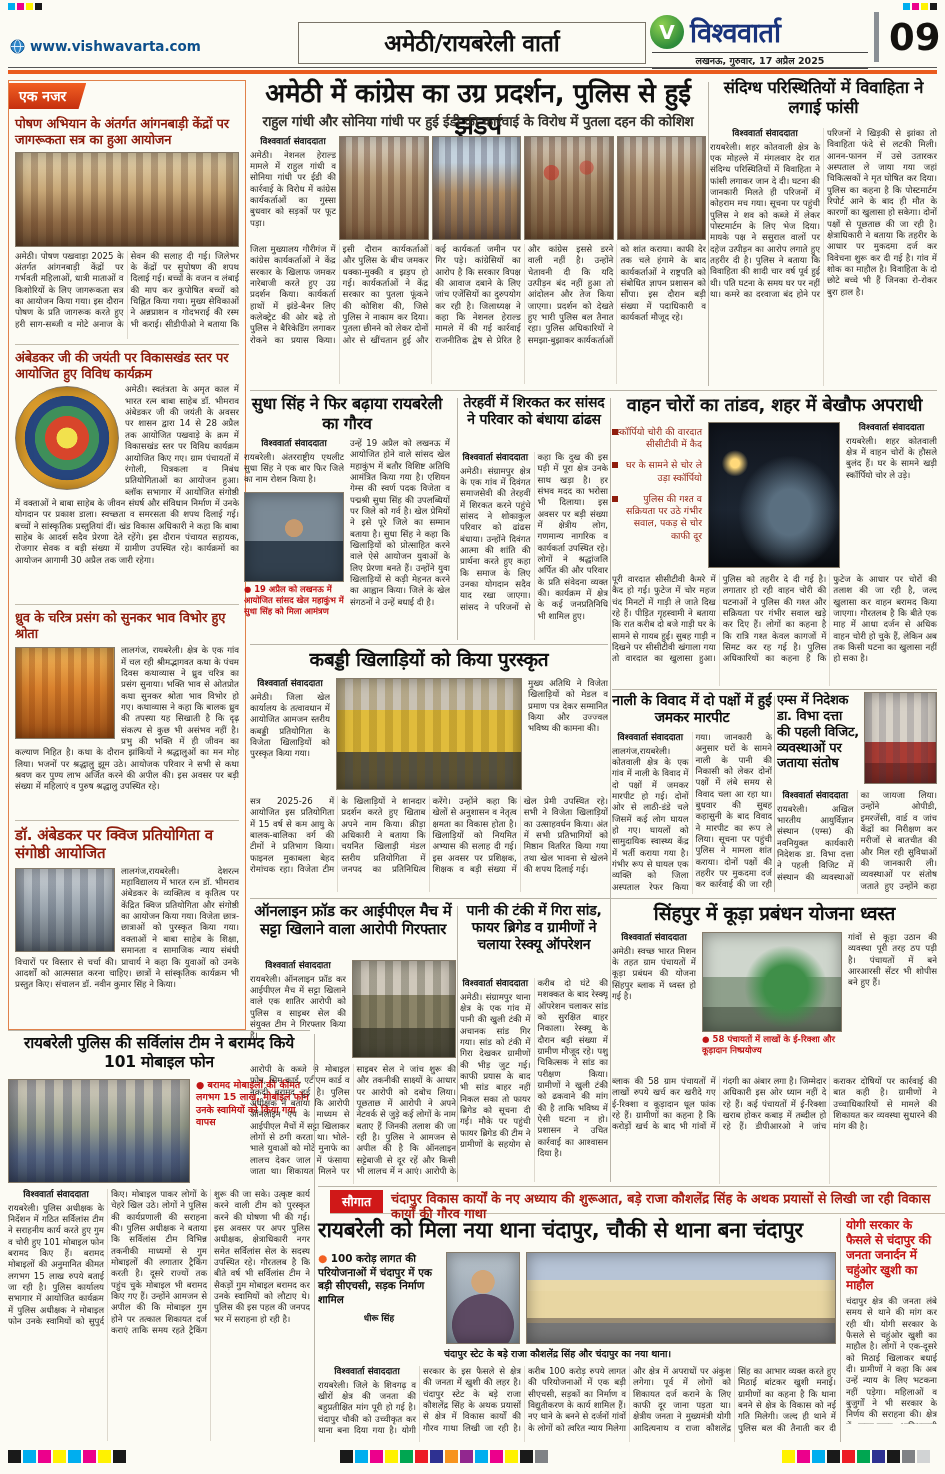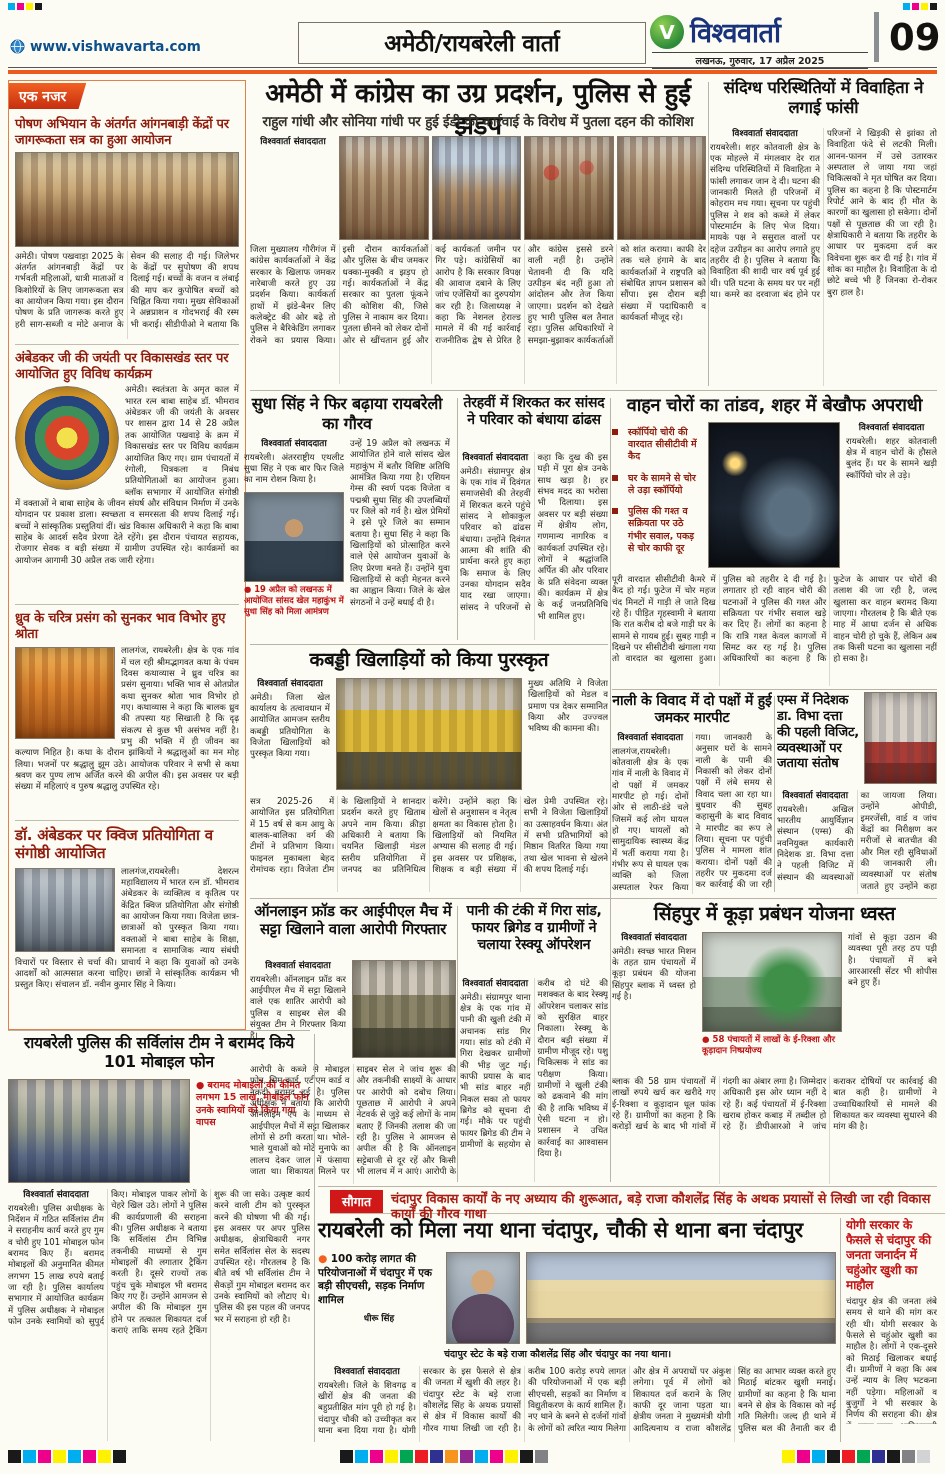--- a/index.html
+++ b/index.html
@@ -14,21 +14,21 @@
   .cols-2{column-count:2;column-gap:7px;column-rule:1px solid #ddd8cd;}
   .cols-3{column-count:3;column-gap:7px;column-rule:1px solid #ddd8cd;}
   .cols-4{column-count:4;column-gap:7px;column-rule:1px solid #ddd8cd;}
   .cols-5{column-count:5;column-gap:7px;column-rule:1px solid #ddd8cd;}
   .byline{font-weight:bold;font-size:8.8px;text-align:center;margin-bottom:2px;color:#111;}
   .photo{position:relative;border:1px solid #857a69;overflow:hidden;background:#b8ab93;}
   .photo::after{content:"";position:absolute;inset:0;box-shadow:inset 0 0 16px rgba(0,0,0,.38);}
   .cap-red{color:#c01616;font-weight:bold;font-size:9px;line-height:1.3;text-align:left;}
   .cap-red::before{content:"● ";color:#c01616;}
   .cap-dark{color:#14120f;font-weight:bold;font-size:9.5px;line-height:1.3;}
-  .bullet-item{font-size:9.4px;font-weight:bold;color:#8f1d0d;line-height:1.3;margin-bottom:9px;padding-left:16px;position:relative;text-align:left;}
+  .bullet-item{font-size:9.4px;font-weight:normal;color:#8f1d0d;line-height:1.3;margin-bottom:9px;padding-left:2px;position:relative;text-align:right;}
   .bullet-item::before{content:"";position:absolute;left:0;top:3px;width:6px;height:6px;background:#8f1d0d;}
   .vline{position:absolute;width:1px;background:#b9b4a8;}
   .hline{position:absolute;height:1px;background:#b9b4a8;}
   .regrow{display:flex;gap:2px;}
   .regrow div{width:13px;height:13px;}
   .regrow.small div{width:7px;height:7px;}
   .eknazar{display:inline-block;background:linear-gradient(180deg,#f26022,#c52f0f);color:#fff;
            font-size:14px;font-weight:bold;padding:3px 20px 4px 10px;
            clip-path:polygon(0 0,100% 0,90% 100%,0 100%);margin:-5px 0 7px -6px;}
   .kickerlabel{background:#d01818;color:#fff;font-weight:bold;font-size:12.5px;padding:3px 12px;flex:0 0 auto;}
@@ -132,20 +132,21 @@
       <span>रायबरेली। पुलिस अधीक्षक के निर्देशन में गठित सर्विलांस टीम ने सराहनीय कार्य करते हुए गुम व चोरी हुए 101 मोबाइल फोन बरामद किए हैं। बरामद मोबाइलों की अनुमानित कीमत लगभग 15 लाख रुपये बताई जा रही है। पुलिस कार्यालय सभागार में आयोजित कार्यक्रम में पुलिस अधीक्षक ने मोबाइल फोन उनके स्वामियों को सुपुर्द किए। मोबाइल पाकर लोगों के चेहरे खिल उठे। लोगों ने पुलिस की कार्यप्रणाली की सराहना की। पुलिस अधीक्षक ने बताया कि सर्विलांस टीम विभिन्न तकनीकी माध्यमों से गुम मोबाइलों की लगातार ट्रैकिंग करती है। दूसरे राज्यों तक पहुंच चुके मोबाइल भी बरामद किए गए हैं। उन्होंने आमजन से अपील की कि मोबाइल गुम होने पर तत्काल शिकायत दर्ज कराएं ताकि समय रहते ट्रैकिंग शुरू की जा सके। उत्कृष्ट कार्य करने वाली टीम को पुरस्कृत करने की घोषणा भी की गई। इस अवसर पर अपर पुलिस अधीक्षक, क्षेत्राधिकारी नगर समेत सर्विलांस सेल के सदस्य उपस्थित रहे। गौरतलब है कि बीते वर्ष भी सर्विलांस टीम ने सैकड़ों गुम मोबाइल बरामद कर उनके स्वामियों को लौटाए थे। पुलिस की इस पहल की जनपद भर में सराहना हो रही है।</span>
     </div>
   </div>
 
   <div class="abs" style="left:250px;top:78px;width:456px;height:312px;overflow:hidden">
     <div class="hl center" style="font-size:26px;height:34px">अमेठी में कांग्रेस का उग्र प्रदर्शन, पुलिस से हुई झड़प</div>
     <div class="hl center" style="font-size:13.5px;color:#33302a;height:20px;margin-top:1px">राहुल गांधी और सोनिया गांधी पर हुई ईडी की कार्रवाई के विरोध में पुतला दहन की कोशिश</div>
     <div style="display:flex;gap:3px;margin-top:3px;height:104px">
       <div class="body-sm" style="width:86px;flex:0 0 auto;height:104px">
         <div class="byline">विश्ववार्ता संवाददाता</div>
+        <span>अमेठी। नेशनल हेराल्ड मामले में राहुल गांधी व सोनिया गांधी पर ईडी की कार्रवाई के विरोध में कांग्रेस कार्यकर्ताओं का गुस्सा बुधवार को सड़कों पर फूट पड़ा।</span>
       </div>
       <div class="photo ph-protest-a" style="flex:1"></div>
       <div class="photo ph-protest-b" style="flex:1"></div>
       <div class="photo ph-protest-c" style="flex:1"></div>
       <div class="photo ph-protest-a" style="flex:1"></div>
     </div>
     <div class="body-sm cols-5" style="height:140px;margin-top:4px">जिला मुख्यालय गौरीगंज में कांग्रेस कार्यकर्ताओं ने केंद्र सरकार के खिलाफ जमकर नारेबाजी करते हुए उग्र प्रदर्शन किया। कार्यकर्ता हाथों में झंडे-बैनर लिए कलेक्ट्रेट की ओर बढ़े तो पुलिस ने बैरिकेडिंग लगाकर रोकने का प्रयास किया। इसी दौरान कार्यकर्ताओं और पुलिस के बीच जमकर धक्का-मुक्की व झड़प हो गई। कार्यकर्ताओं ने केंद्र सरकार का पुतला फूंकने की कोशिश की, जिसे पुलिस ने नाकाम कर दिया। पुतला छीनने को लेकर दोनों ओर से खींचतान हुई और कई कार्यकर्ता जमीन पर गिर पड़े। कांग्रेसियों का आरोप है कि सरकार विपक्ष की आवाज दबाने के लिए जांच एजेंसियों का दुरुपयोग कर रही है। जिलाध्यक्ष ने कहा कि नेशनल हेराल्ड मामले में की गई कार्रवाई राजनीतिक द्वेष से प्रेरित है और कांग्रेस इससे डरने वाली नहीं है। उन्होंने चेतावनी दी कि यदि उत्पीड़न बंद नहीं हुआ तो आंदोलन और तेज किया जाएगा। प्रदर्शन को देखते हुए भारी पुलिस बल तैनात रहा। पुलिस अधिकारियों ने समझा-बुझाकर कार्यकर्ताओं को शांत कराया। काफी देर तक चले हंगामे के बाद कार्यकर्ताओं ने राष्ट्रपति को संबोधित ज्ञापन प्रशासन को सौंपा। इस दौरान बड़ी संख्या में पदाधिकारी व कार्यकर्ता मौजूद रहे।</div>
   </div>
 
   <div class="abs" style="left:710px;top:78px;width:227px;height:312px;overflow:hidden">

